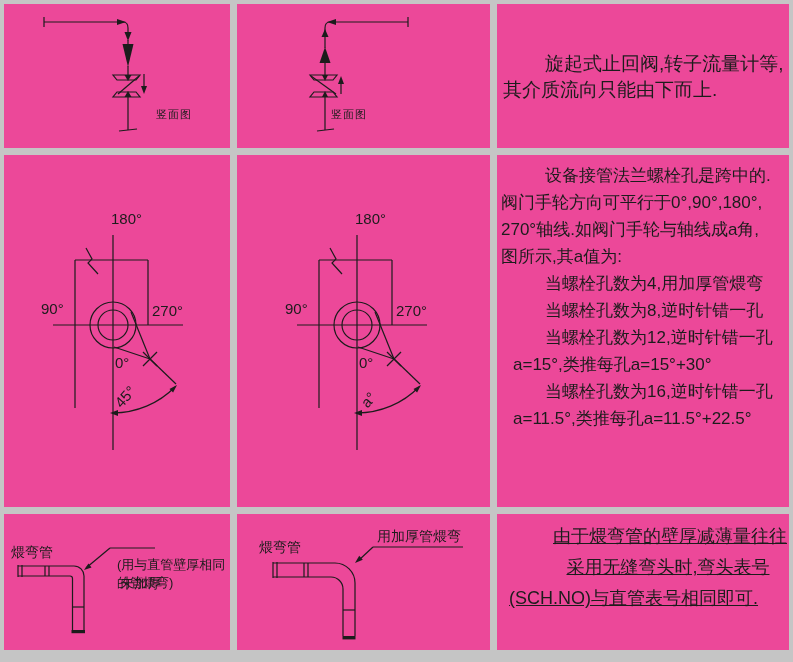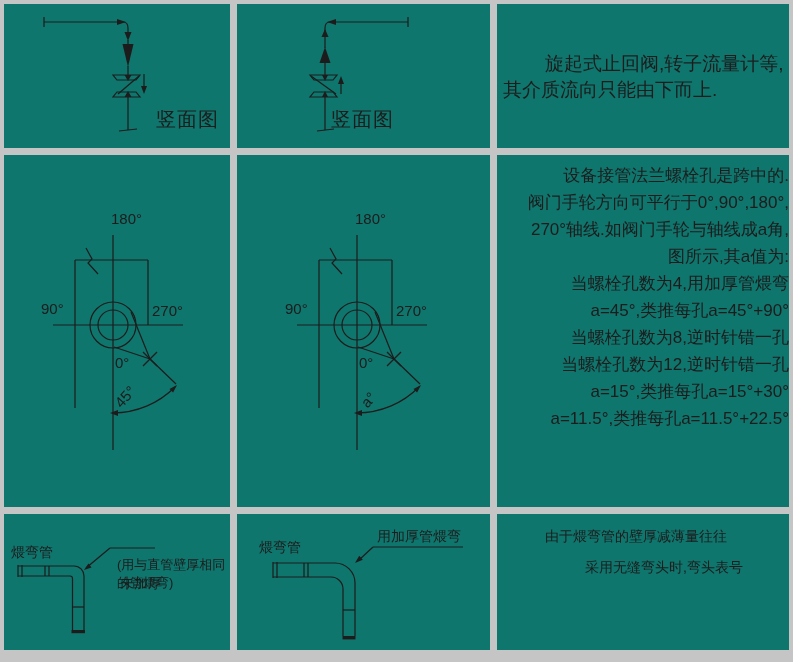--- a/index.html
+++ b/index.html
@@ -1,41 +1,41 @@
 <!DOCTYPE html>
 <html><head>
 <meta charset="utf-8">
 <style>
   html,body{margin:0;padding:0;background:#e8e8e8;}
   .screen{
     position:relative;width:793px;height:662px;background:#c5c5c5;
     font-family:"Liberation Sans",sans-serif;color:#1c1c1c;overflow:hidden;
   }
-  .cell{position:absolute;background:#0f766e;overflow:hidden;}
+  .cell{position:absolute;background:#ec4899;overflow:hidden;}
   
   .r1c1{left:4px;top:4px;width:226px;height:144px;}
   .r1c2{left:237px;top:4px;width:253px;height:144px;}
   .r1c3{left:497px;top:4px;width:292px;height:144px;}
   .r2c1{left:4px;top:155px;width:226px;height:352px;}
   .r2c2{left:237px;top:155px;width:253px;height:352px;}
-  .r2c3{left:497px;top:155px;width:292px;height:352px;text-align:right;}
+  .r2c3{left:497px;top:155px;width:292px;height:352px;}
   .r3c1{left:4px;top:514px;width:226px;height:136px;}
   .r3c2{left:237px;top:514px;width:253px;height:136px;}
   .r3c3{left:497px;top:514px;width:292px;height:136px;}
   .cell svg{position:absolute;left:0;top:0;}
   .lbl{position:absolute;white-space:nowrap;line-height:1;}
-  .dlabel{font-size:20px;letter-spacing:1px;}
+  .dlabel{font-size:11px;letter-spacing:1px;}
   .ang{font-size:15px;}
   .small{font-size:14px;}
   .tiny{font-size:13px;}
   .rot{transform:rotate(-48deg);transform-origin:left bottom;}
   
   .txt1{padding:47px 2px 0 6px;font-size:19px;line-height:26px;}
   .txt2{padding:7px 0 0 4px;font-size:17px;line-height:27px;}
-  .txt3{padding:7px 0 0 4px;font-size:14px;line-height:31px;}
+  .txt3{padding:7px 0 0 12px;font-size:18px;line-height:31px;text-decoration:underline;}
   .line{white-space:nowrap;}
   .indA{padding-left:44px;}
   .indB{padding-left:12px;}
   .indC{padding-left:38px;text-align:center;}
   .ind1{padding-left:42px;}
 </style>
 </head>
 <body>
 
 <div class="screen">
@@ -163,24 +163,24 @@
     <span class="lbl ang rot" style="left:132px;top:240px;">a°</span>
   </div>
 
   <div class="cell r2c3">
     <div class="txt2">
       <div class="line indA">设备接管法兰螺栓孔是跨中的.</div>
       <div class="line">阀门手轮方向可平行于0°,90°,180°,</div>
       <div class="line">270°轴线.如阀门手轮与轴线成a角,</div>
       <div class="line">图所示,其a值为:</div>
       <div class="line indA">当螺栓孔数为4,用加厚管煨弯</div>
-      <div class="line indB">a=45°,类推每孔a=45°+90°</div>
       <div class="line indA">当螺栓孔数为8,逆时针错一孔</div>
       <div class="line indA">当螺栓孔数为12,逆时针错一孔</div>
       <div class="line indB">a=15°,类推每孔a=15°+30°</div>
+      <div class="line indA">当螺栓孔数为16,逆时针错一孔</div>
       <div class="line indB">a=11.5°,类推每孔a=11.5°+22.5°</div>
     </div>
   </div>
 
   <div class="cell r3c1">
     <svg width="226" height="136" viewBox="0 0 226 136">
       <g fill="none" stroke="#1c1c1c" stroke-width="1.2">
         <path d="M14,52 H70"></path>
         <path d="M14,62 H66"></path>
         <path d="M70,52 A10,10 0 0 1 80,62 V116"></path>
@@ -225,16 +225,17 @@
       </g>
     </svg>
     <span class="lbl small" style="left:22px;top:26px;">煨弯管</span>
     <span class="lbl small" style="left:140px;top:15px;">用加厚管煨弯</span>
   </div>
 
   <div class="cell r3c3">
     <div class="txt3">
       <div class="line indA">由于煨弯管的壁厚减薄量往往</div>
       <div class="line indC">采用无缝弯头时,弯头表号</div>
+      <div class="line">(SCH.NO)与直管表号相同即可.</div>
     </div>
   </div>
 
 </div>
 
 </body></html>

